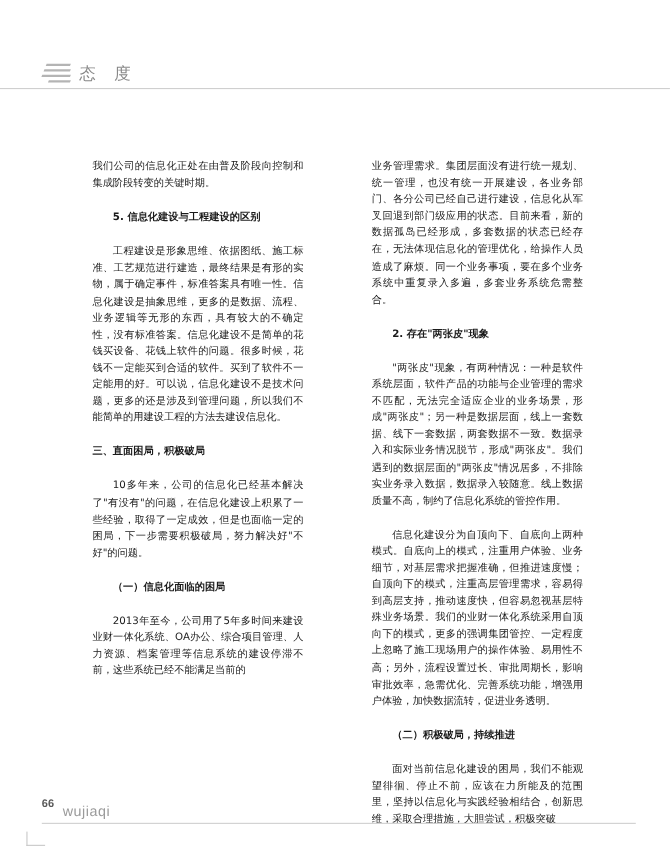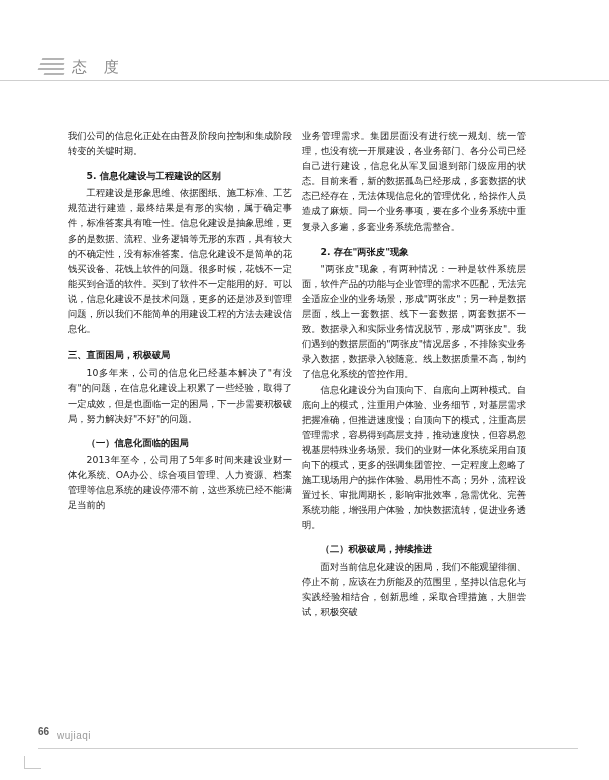--- a/index.html
+++ b/index.html
@@ -64,24 +64,24 @@
     position: absolute;
     top: 128px;
     width: 224px;
     font-size: 9.3px;
     line-height: 15.1px;
     color: #1a1a1a;
     text-align: justify;
     text-justify: inter-ideograph;
   }
   .col-left { left: 68px; }
-  .col-right { left: 302px; }
+  .col-right { left: 322px; }
 
   .col p {
-    margin: 0;
+    margin: 16px;
     text-indent: 2em;
   }
   .col p.noindent { text-indent: 0; }
   .col p.h-sec {
     text-indent: 0;
     text-align: left;
     font-weight: bold;
     margin-top: 11px;
     margin-bottom: 3px;
   }
@@ -109,21 +109,21 @@
     position: absolute;
     left: 0; top: 0;
     font-size: 10px;
     font-weight: bold;
     color: #5a5a5a;
     font-family: "Liberation Sans", sans-serif;
   }
   .footer-label {
     position: absolute;
     left: 19px; top: 4px;
-    font-size: 10px;
+    font-size: 13px;
     color: #9a9a9a;
     letter-spacing: 0.5px;
     font-family: "Liberation Sans", sans-serif;
   }
   .footer-rule {
     position: absolute;
     left: 0; top: 22px;
     width: 540px; height: 1px;
     background: #cfcfcf;
   }

